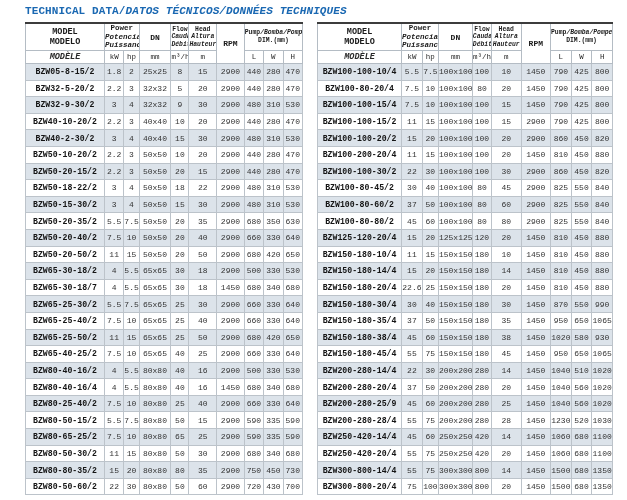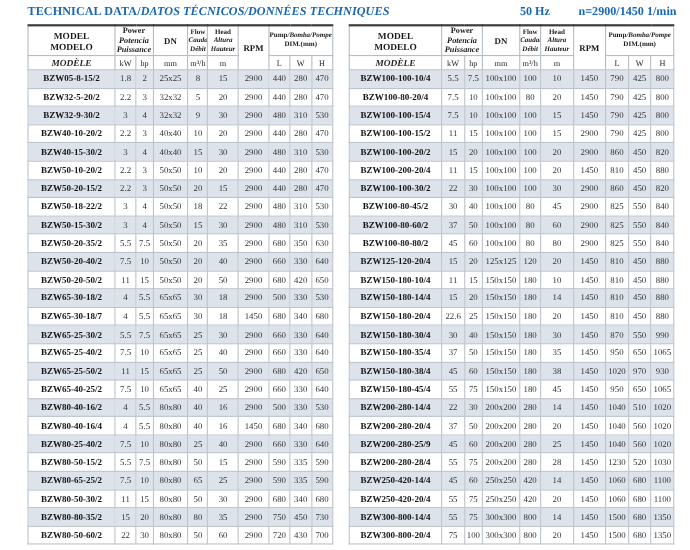--- a/index.html
+++ b/index.html
@@ -1,19 +1,19 @@
 <!DOCTYPE html>
 <html><head>
 <meta charset="utf-8">
 <style>
   html,body{margin:0;padding:0;background:#ffffff;}
   .page{
     width:627px;height:500px;box-sizing:border-box;
     padding:5px 12px 0 25px;
-    font-family:Liberation Serif, serif;
+    font-family:Liberation Mono, monospace;
     color:#222;background:#fff;overflow:hidden;
   }
   .topbar{display:flex;justify-content:space-between;align-items:baseline;height:17px;}
   .title{font-size:11px;font-weight:bold;color:#1a68b2;letter-spacing:.1px;white-space:nowrap;}
   .title .it{font-style:italic;}
   .freq{font-size:11px;font-weight:bold;color:#1a68b2;white-space:nowrap;}
   .freq .hz{margin-right:26px;}
   .tables{display:flex;gap:14px;margin-top:0;}
   table.data-table{
     border-collapse:collapse;table-layout:fixed;
@@ -44,21 +44,20 @@
   tbody tr:nth-child(odd) td{background:#dce3ea;}
   tbody tr:nth-child(even) td{background:#ffffff;}
 </style>
 </head>
 <body>
 
 <div class="page">
 
   <div class="topbar">
     <div class="title"><span>TECHNICAL DATA/</span><span class="it">DATOS TÉCNICOS/DONNÉES TECHNIQUES</span></div>
-    <div class="freq"><span class="hz">50 Hz</span><span>n=2900/1450 1/min</span></div>
   </div>
 
   <div class="tables">
 
     <table class="data-table t-left">
       <colgroup>
         <col class="c-model">
           <col class="c-kw">
           <col class="c-hp">
           <col class="c-dn">
@@ -134,21 +133,21 @@
             <td>3</td>
             <td>40x40</td>
             <td>10</td>
             <td>20</td>
             <td>2900</td>
             <td>440</td>
             <td>280</td>
             <td>470</td>
           </tr>
           <tr>
-            <td class="model">BZW40-15-30/2</td>
+            <td class="model">BZW40-2-30/2</td>
             <td>3</td>
             <td>4</td>
             <td>40x40</td>
             <td>15</td>
             <td>30</td>
             <td>2900</td>
             <td>480</td>
             <td>310</td>
             <td>530</td>
           </tr>
@@ -637,21 +636,21 @@
           </tr>
           <tr>
             <td class="model">BZW150-180-38/4</td>
             <td>45</td>
             <td>60</td>
             <td>150x150</td>
             <td>180</td>
             <td>38</td>
             <td>1450</td>
             <td>1020</td>
-            <td>970</td>
+            <td>580</td>
             <td>930</td>
           </tr>
           <tr>
             <td class="model">BZW150-180-45/4</td>
             <td>55</td>
             <td>75</td>
             <td>150x150</td>
             <td>180</td>
             <td>45</td>
             <td>1450</td>

